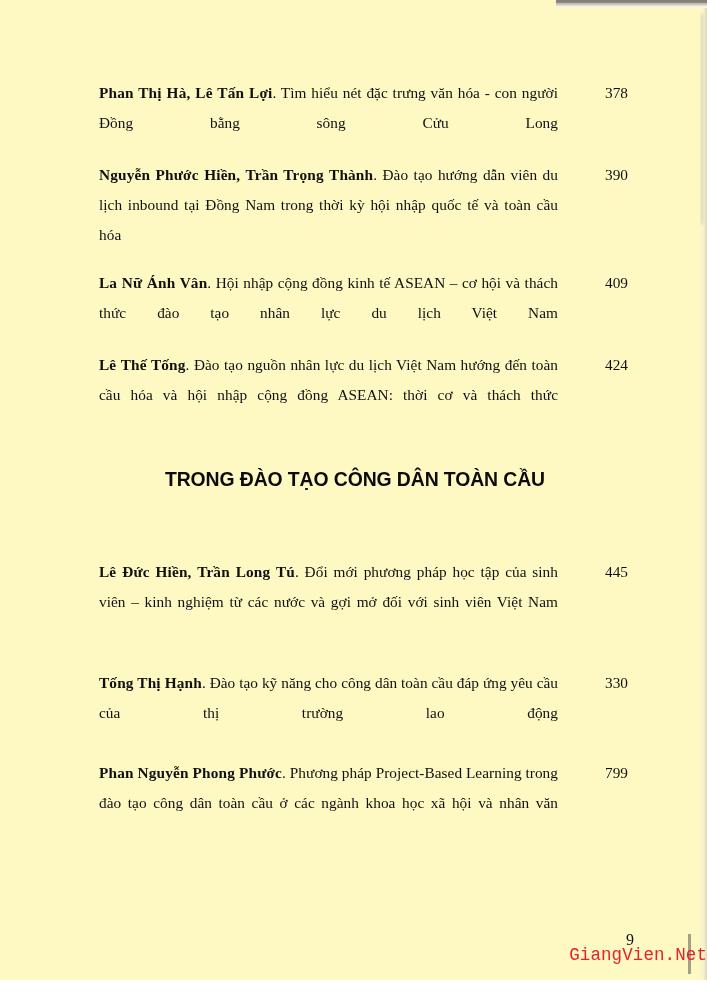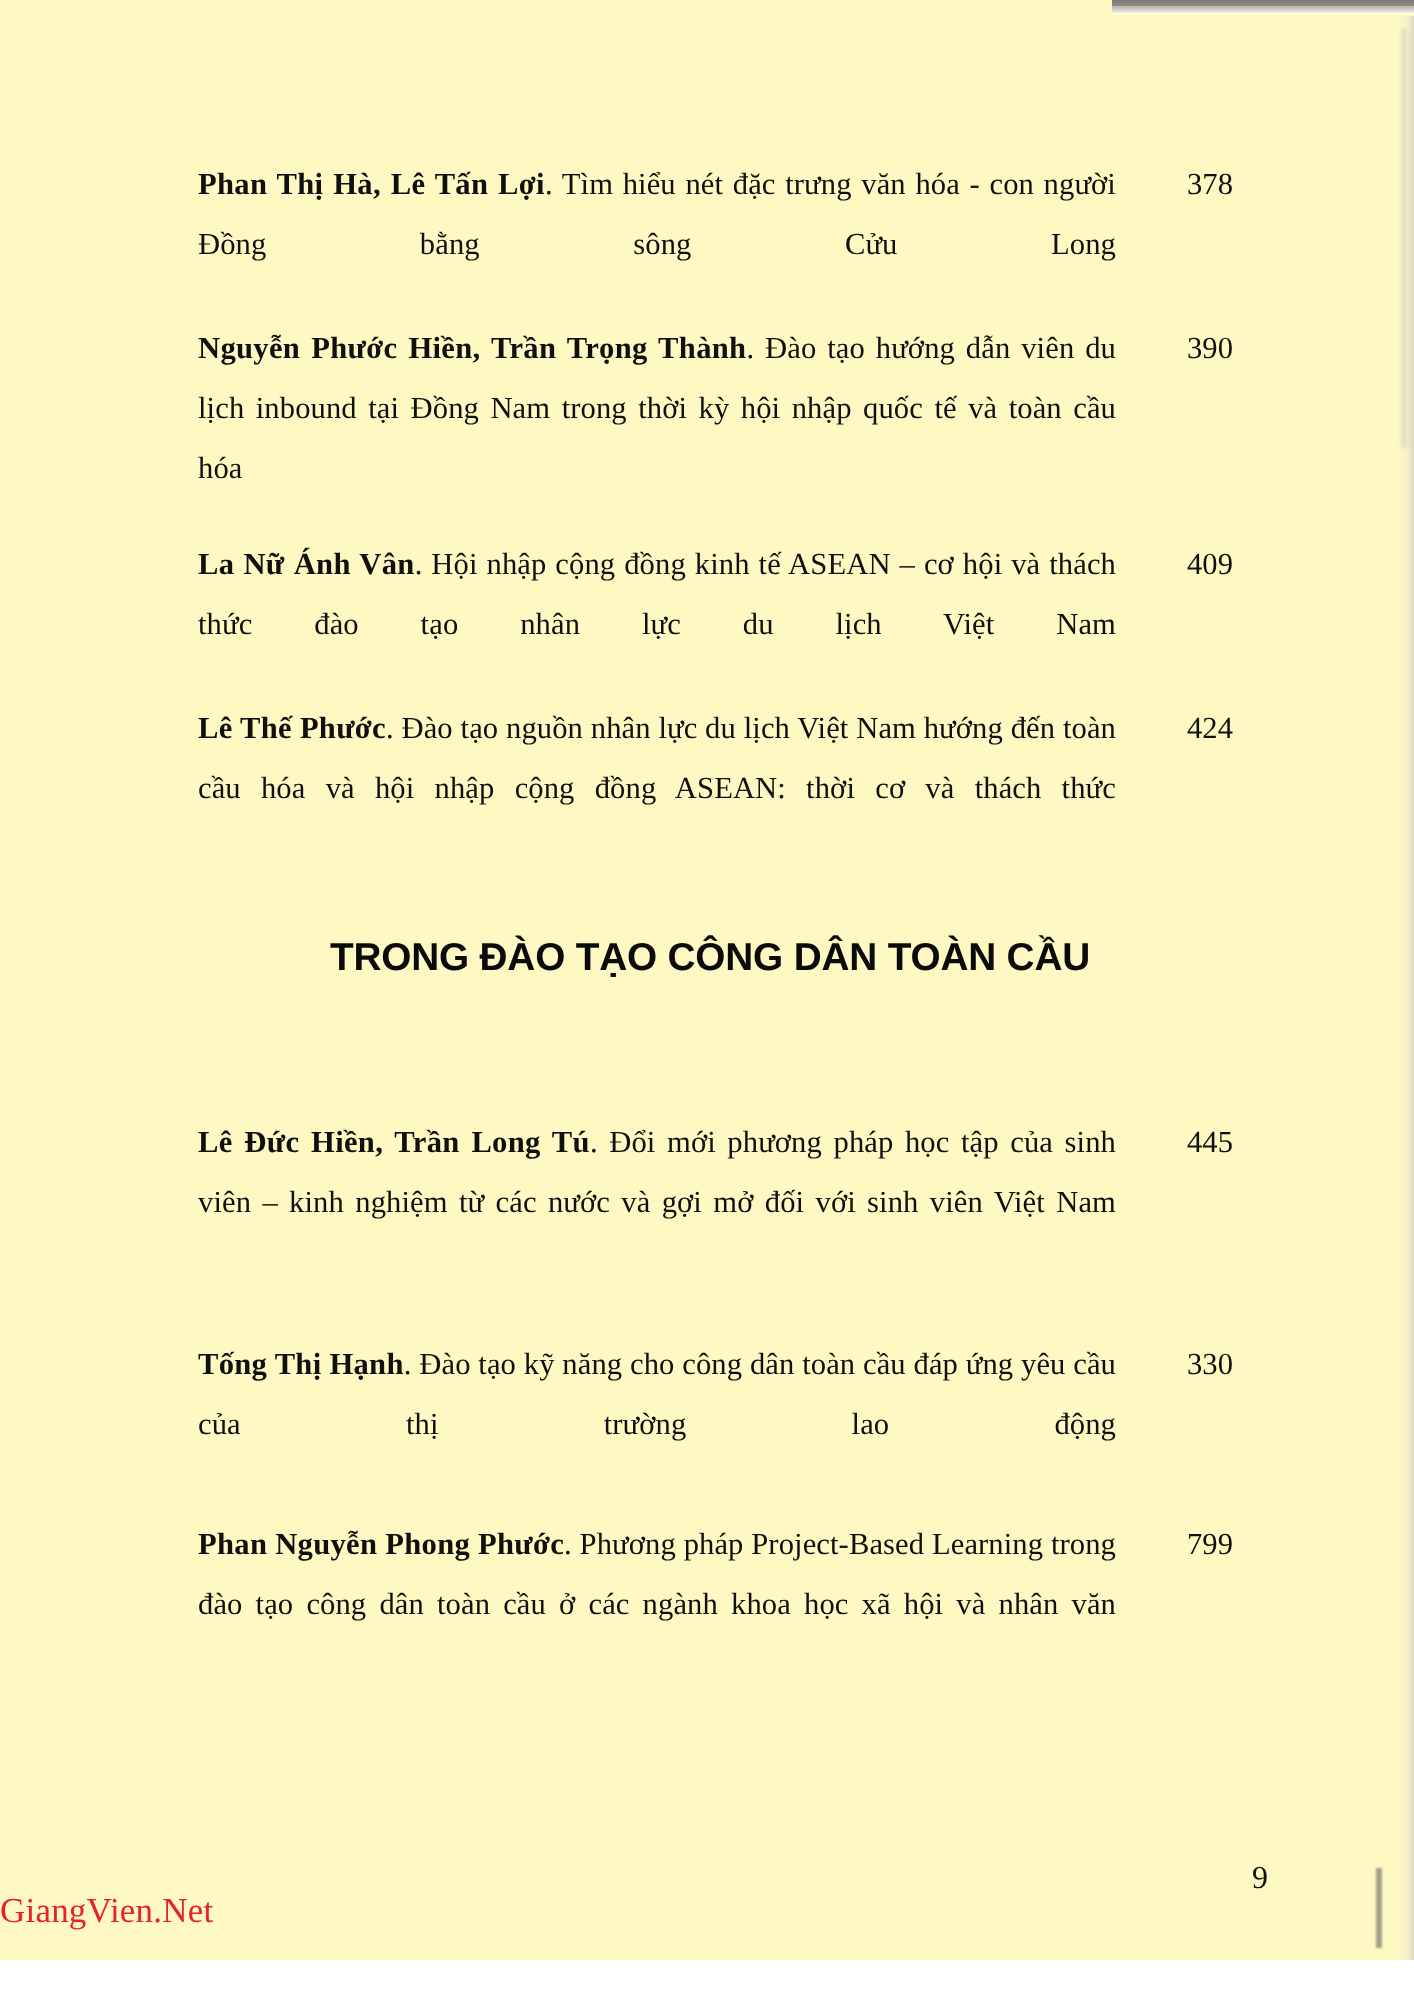--- a/index.html
+++ b/index.html
@@ -104,21 +104,21 @@
   }
   .entry-authors {
     font-weight: bold;
     letter-spacing: .15px;
   }
   .entry-page {
     position: absolute;
     top: 0;
     left: 483px;
     width: 46px;
-    text-align: center;
+    text-align: right;
     font-size: 15.3px;
     line-height: 30px;
     color: #101010;
   }
 
   
   .part-heading {
     font-family: "Liberation Sans", "DejaVu Sans", sans-serif;
     font-weight: bold;
     font-size: 19.4px;
@@ -133,22 +133,22 @@
     display: block;
     white-space: nowrap;
   }
 
   
   .watermark {
     position: absolute;
     left: 0;
     top: 945px;
     width: 707px;
-    text-align: left;
-    font-family: Liberation Serif, serif;
+    text-align: right;
+    font-family: Liberation Mono, monospace;
     font-size: 17.5px;
     letter-spacing: .1px;
     color: #e8212b;
   }
   .folio {
     position: absolute;
     left: 626px;
     top: 931px;
     font-size: 16px;
     color: #131313;
@@ -177,21 +177,21 @@
       <span class="entry-text"><span class="entry-authors">Nguyễn Phước Hiền, Trần Trọng Thành</span><span>. Đào tạo hướng dẫn viên du lịch inbound tại Đồng Nam trong thời kỳ hội nhập quốc tế và toàn cầu hóa</span></span>
       <span class="entry-page">390</span>
     </div>
 
     <div class="entry" style="position:absolute; top:268px; left:0;">
       <span class="entry-text"><span class="entry-authors">La Nữ Ánh Vân</span><span>. Hội nhập cộng đồng kinh tế ASEAN – cơ hội và thách thức đào tạo nhân lực du lịch Việt Nam</span></span>
       <span class="entry-page">409</span>
     </div>
 
     <div class="entry" style="position:absolute; top:350px; left:0;">
-      <span class="entry-text"><span class="entry-authors">Lê Thế Phước</span><span>. Đào tạo nguồn nhân lực du lịch Việt Nam hướng đến toàn cầu hóa và hội nhập cộng đồng ASEAN: thời cơ và thách thức</span></span>
+      <span class="entry-text"><span class="entry-authors">Lê Thế Tống</span><span>. Đào tạo nguồn nhân lực du lịch Việt Nam hướng đến toàn cầu hóa và hội nhập cộng đồng ASEAN: thời cơ và thách thức</span></span>
       <span class="entry-page">424</span>
     </div>
 
     <div class="part-heading" style="position:absolute; top:464px; left:0;">
       <span class="hl">TRONG ĐÀO TẠO CÔNG DÂN TOÀN CẦU</span>
     </div>
 
     <div class="entry" style="position:absolute; top:557px; left:0;">
       <span class="entry-text"><span class="entry-authors">Lê Đức Hiền, Trần Long Tú</span><span>. Đổi mới phương pháp học tập của sinh viên – kinh nghiệm từ các nước và gợi mở đối với sinh viên Việt Nam</span></span>
       <span class="entry-page">445</span>

